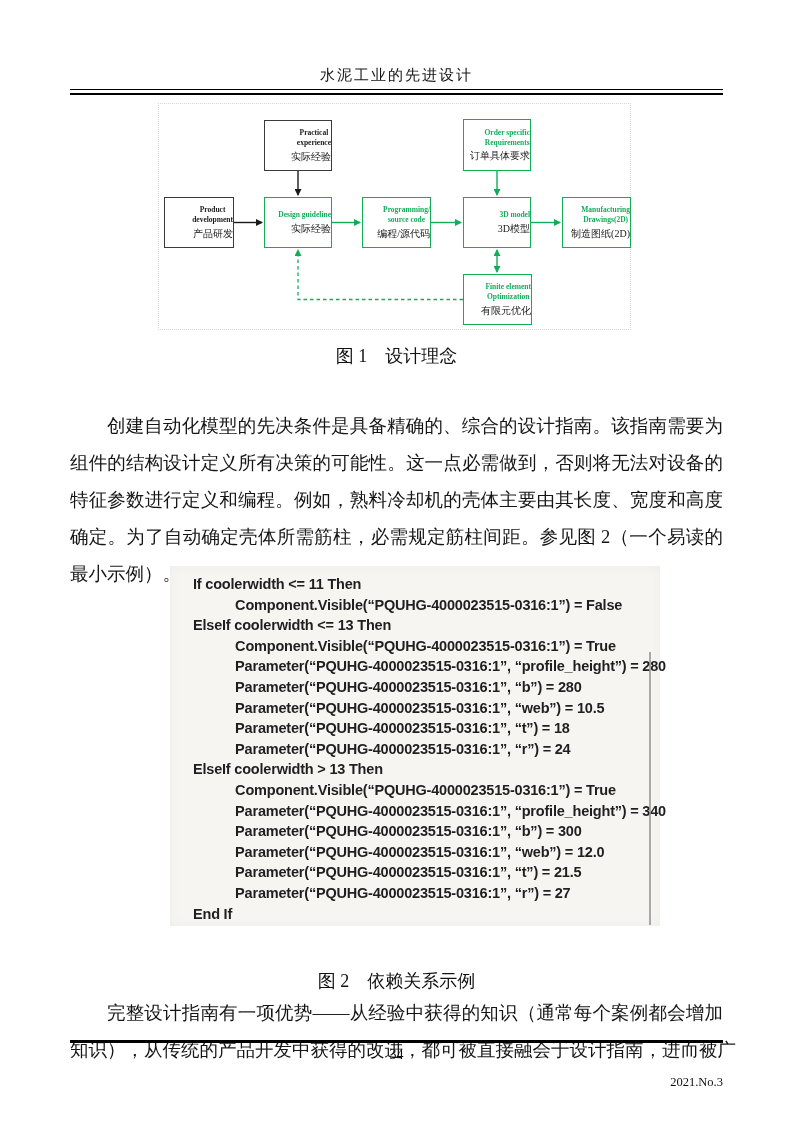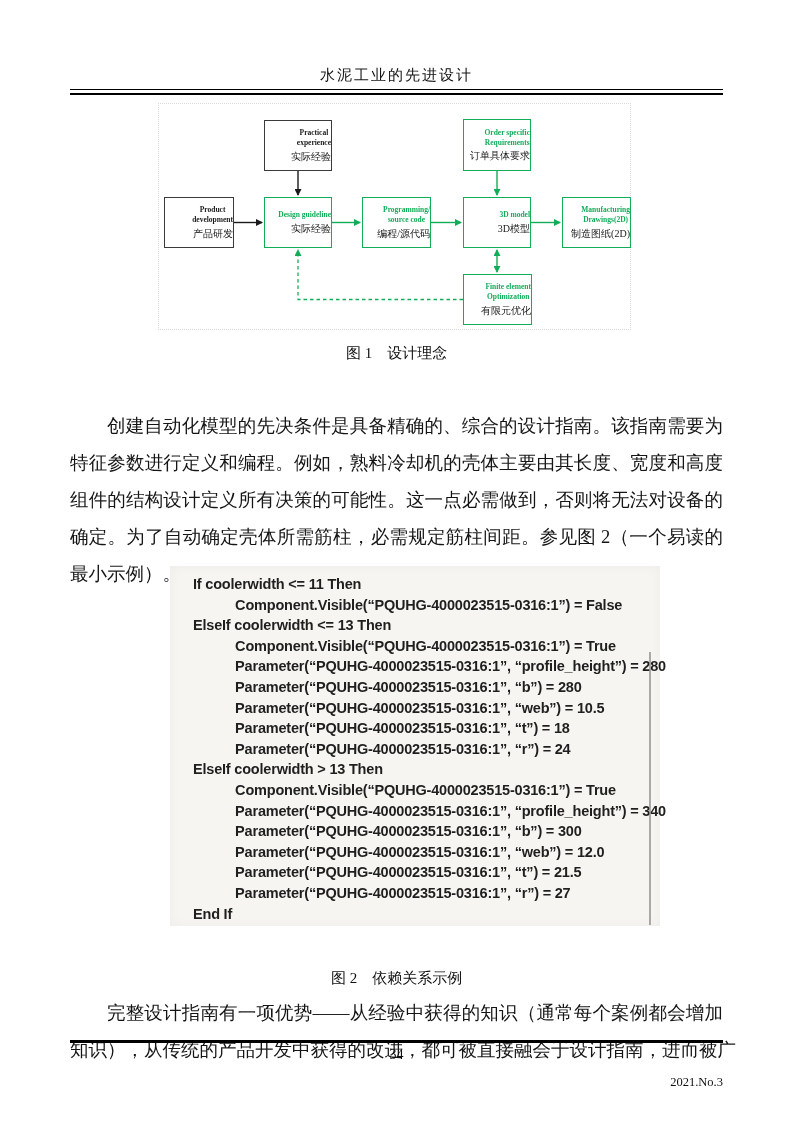--- a/index.html
+++ b/index.html
@@ -45,21 +45,21 @@
   .b-order         { left:304px; top:15px;  width:68px; height:52px; }
   .b-product       { left:5px;   top:93px;  width:70px; height:51px; }
   .b-design        { left:105px; top:93px;  width:68px; height:51px; }
   .b-programming   { left:203px; top:93px;  width:69px; height:51px; }
   .b-model3d       { left:304px; top:93px;  width:68px; height:51px; }
   .b-manufacturing { left:403px; top:93px;  width:69px; height:51px; }
   .b-finite        { left:304px; top:170px; width:69px; height:51px; }
   
   .caption {
     position: absolute; left: 70px; width: 653px; text-align: center;
-    font-size: 15px; color: #111;
+    font-size: 18px; color: #111;
   }
   .caption1 { top: 344px; }
   .caption2 { top: 969px; text-align: center; }
   
   .para { position: absolute; left: 70px; width: 653px; font-size: 18.5px; color: #151515; margin-top: 34px; }
   .para1 { top: 374px; }
   .para2 { top: 961px; }
   .para-line {
     height: 37px; line-height: 37px;
     text-align: justify; text-align-last: justify;
@@ -159,22 +159,22 @@
       <span class="fc-en">Finite element
 Optimization</span>
       <span class="fc-zh">有限元优化</span>
     </div>
   </div>
 
   <div class="caption caption1">图 1　设计理念</div>
 
   <div class="para para1">
     <div class="para-line first">创建自动化模型的先决条件是具备精确的、综合的设计指南。该指南需要为</div>
+    <div class="para-line">组件的结构设计定义所有决策的可能性。这一点必需做到，否则将无法对设备的</div>
     <div class="para-line">特征参数进行定义和编程。例如，熟料冷却机的壳体主要由其长度、宽度和高度</div>
-    <div class="para-line">组件的结构设计定义所有决策的可能性。这一点必需做到，否则将无法对设备的</div>
     <div class="para-line">确定。为了自动确定壳体所需筋柱，必需规定筋柱间距。参见图 2（一个易读的</div>
     <div class="para-line last">最小示例）。</div>
   </div>
 
   <div class="codeblock">
     <div class="code-line">If coolerwidth &lt;= 11 Then</div>
     <div class="code-line">           Component.Visible(“PQUHG-4000023515-0316:1”) = False</div>
     <div class="code-line">ElseIf coolerwidth &lt;= 13 Then</div>
     <div class="code-line">           Component.Visible(“PQUHG-4000023515-0316:1”) = True</div>
     <div class="code-line">           Parameter(“PQUHG-4000023515-0316:1”, “profile_height”) = 280</div>

